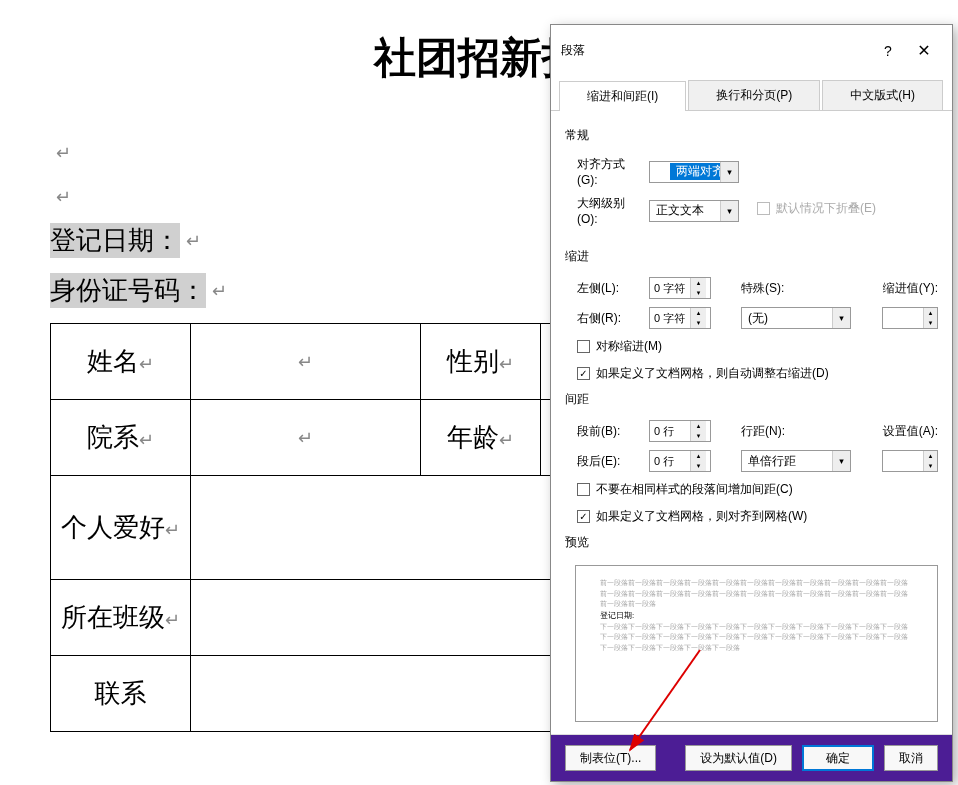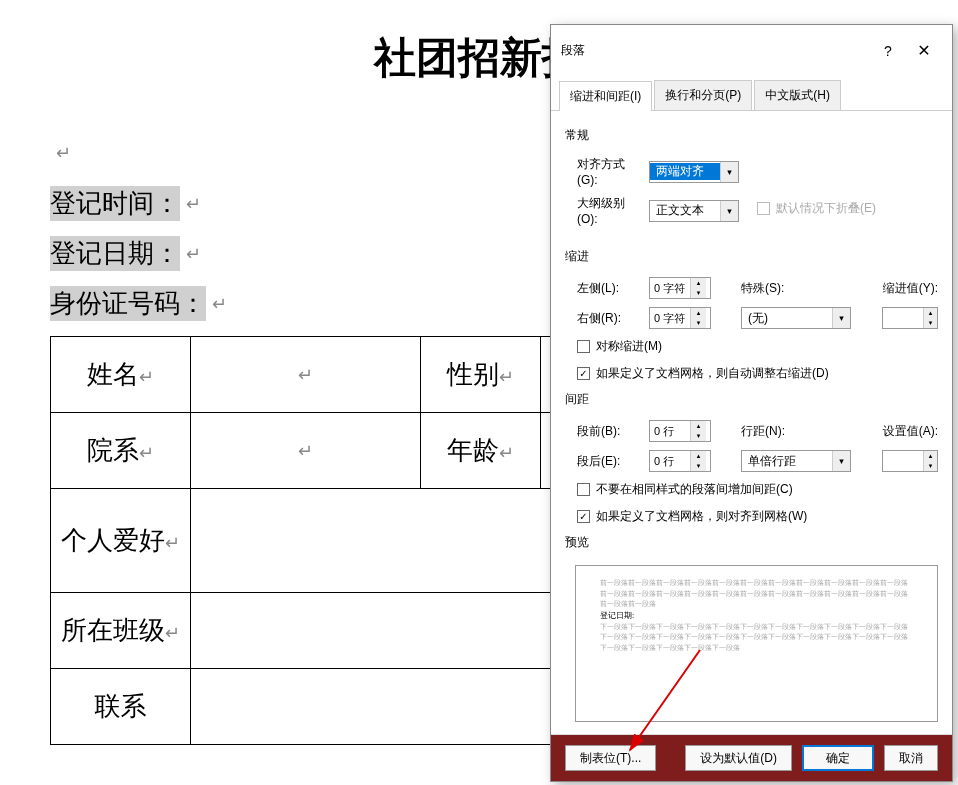--- a/index.html
+++ b/index.html
@@ -97,21 +97,21 @@
     }
     .dlg-close { font-size: 16px; }
     .dlg-tabs {
       display: flex;
       padding: 4px 8px 0 8px;
       gap: 2px;
       border-bottom: 1px solid #ccc;
       background: #fff;
     }
     .dlg-tab {
-      padding: 6px 10px;
+      padding: 6px 27px;
       border: 1px solid #ccc;
       border-bottom: none;
       background: #f0f0f0;
       cursor: pointer;
       font-size: 12px;
     }
     .dlg-tab.active {
       background: #fff;
       position: relative;
       top: 1px;
@@ -153,20 +153,21 @@
       padding: 0 6px;
       flex: 1;
       font-size: 12px;
       min-width: 0;
       overflow: hidden;
       white-space: nowrap;
     }
     .combo-text.hl {
       background: #0078d7;
       color: #fff;
+      margin-left: 20px;
     }
     .combo-btn {
       width: 18px;
       height: 100%;
       display: flex;
       align-items: center;
       justify-content: center;
       border-left: 1px solid #ccc;
       font-size: 9px;
       background: #eee;
@@ -225,21 +226,21 @@
       padding: 12px 24px;
       font-size: 7px;
       color: #aaa;
       line-height: 1.5;
       overflow: hidden;
     }
     .dlg-buttons {
       display: flex;
       padding: 10px 14px;
       gap: 10px;
-      background: #7f1d1d;
+      background: #4c1d95;
       border-top: 1px solid #ddd;
     }
     .dlg-btn {
       height: 26px;
       padding: 0 14px;
       border: 1px solid #999;
       background: #f8f8f8;
       font-size: 12px;
       cursor: pointer;
       display: flex;
@@ -257,21 +258,20 @@
     }
   </style>
 </head>
 <body>
 
 <div class="doc-area">
   <div class="doc-title">社团招新打</div>
   <div class="doc-body">
     <div class="empty-para"><span class="para-mark">↵</span></div>
     <div class="para">
-      <span class="sel">登记时间：</span>
       <span class="para-mark">↵</span>
     </div>
     <div class="para">
       <span class="sel">登记日期：</span>
       <span class="para-mark">↵</span>
     </div>
     <div class="para">
       <span class="sel">身份证号码：</span>
       <span class="para-mark">↵</span>
     </div>

